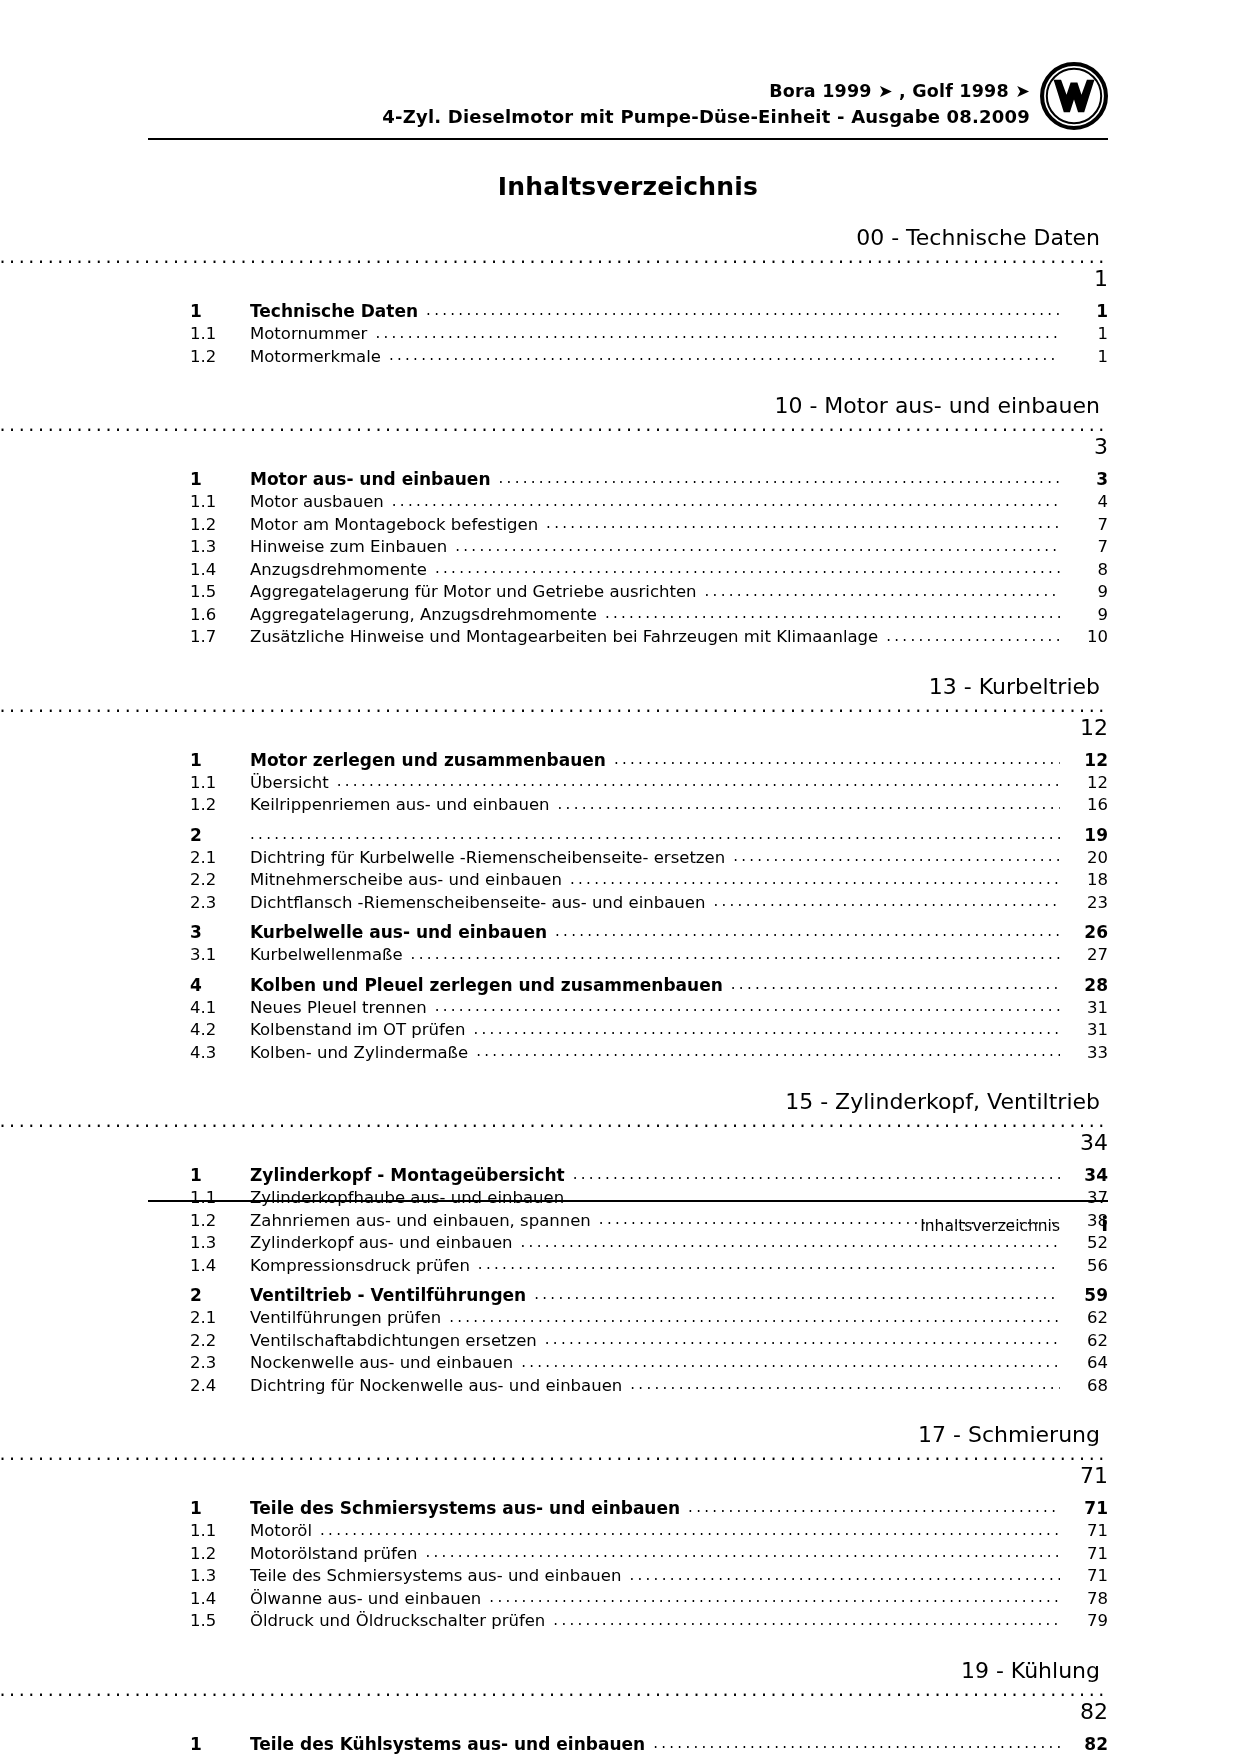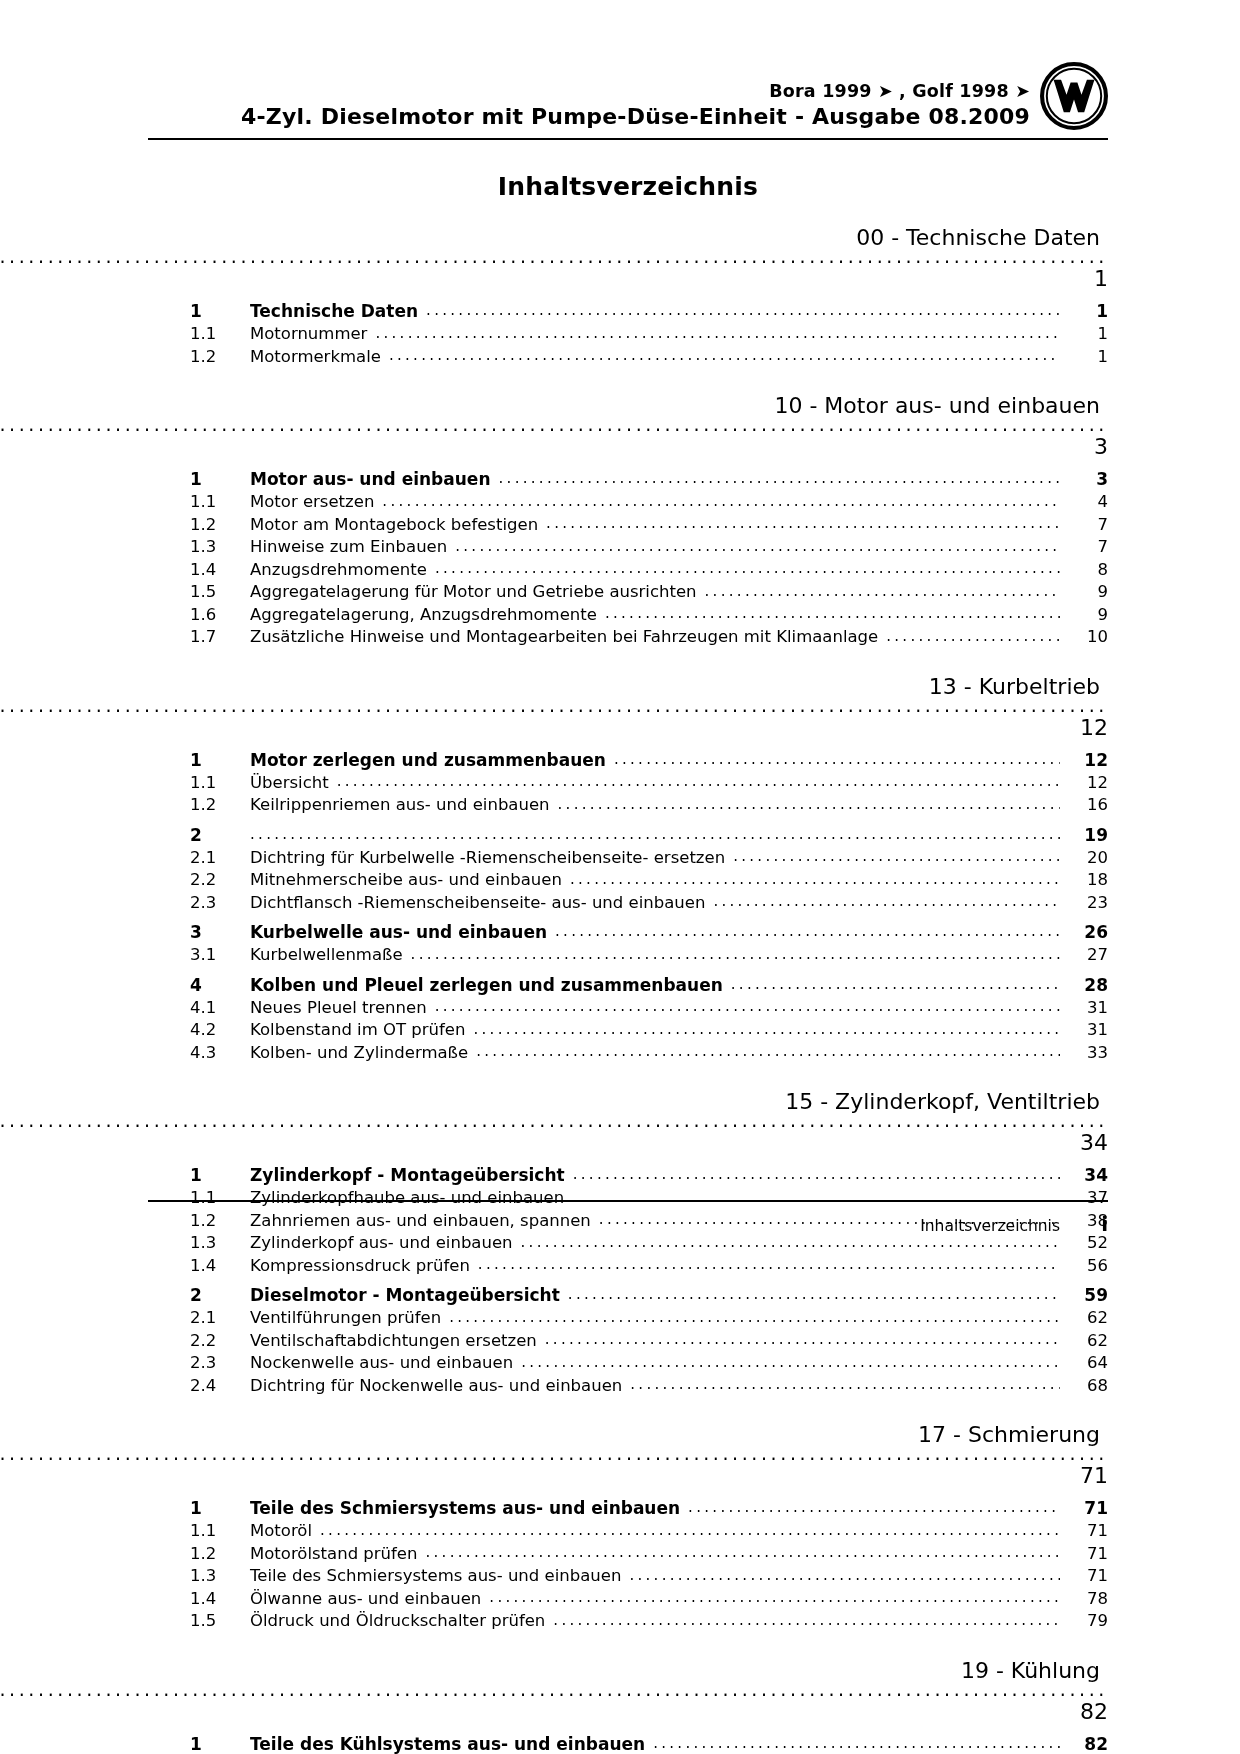--- a/index.html
+++ b/index.html
@@ -35,21 +35,21 @@
     padding-right: 78px;
   }
   .header-line1 {
     font-size: 17.5px;
     font-weight: bold;
     letter-spacing: 0.2px;
     line-height: 26px;
     white-space: nowrap;
   }
   .header-line2 {
-    font-size: 22px;
+    font-size: 18px;
     font-weight: bold;
     letter-spacing: 0.2px;
     line-height: 26px;
     white-space: nowrap;
   }
   .vw-logo {
     position: absolute;
     right: 0;
     top: 62px;
     width: 68px;
@@ -224,21 +224,21 @@
         <span class="toc-page">3</span>
       </div>
       <div class="toc-row lvl-1">
         <span class="toc-num">1</span>
         <span class="toc-label">Motor aus- und einbauen</span>
         <span class="dots">........................................................................................................................................................................................................</span>
         <span class="toc-page">3</span>
       </div>
       <div class="toc-row lvl-2">
         <span class="toc-num">1.1</span>
-        <span class="toc-label">Motor ersetzen</span>
+        <span class="toc-label">Motor ausbauen</span>
         <span class="dots">........................................................................................................................................................................................................</span>
         <span class="toc-page">4</span>
       </div>
       <div class="toc-row lvl-2">
         <span class="toc-num">1.2</span>
         <span class="toc-label">Motor am Montagebock befestigen</span>
         <span class="dots">........................................................................................................................................................................................................</span>
         <span class="toc-page">7</span>
       </div>
       <div class="toc-row lvl-2">
@@ -385,21 +385,21 @@
         <span class="toc-page">52</span>
       </div>
       <div class="toc-row lvl-2">
         <span class="toc-num">1.4</span>
         <span class="toc-label">Kompressionsdruck prüfen</span>
         <span class="dots">........................................................................................................................................................................................................</span>
         <span class="toc-page">56</span>
       </div>
       <div class="toc-row lvl-1">
         <span class="toc-num">2</span>
-        <span class="toc-label">Dieselmotor - Montageübersicht</span>
+        <span class="toc-label">Ventiltrieb - Ventilführungen</span>
         <span class="dots">........................................................................................................................................................................................................</span>
         <span class="toc-page">59</span>
       </div>
       <div class="toc-row lvl-2">
         <span class="toc-num">2.1</span>
         <span class="toc-label">Ventilführungen prüfen</span>
         <span class="dots">........................................................................................................................................................................................................</span>
         <span class="toc-page">62</span>
       </div>
       <div class="toc-row lvl-2">

